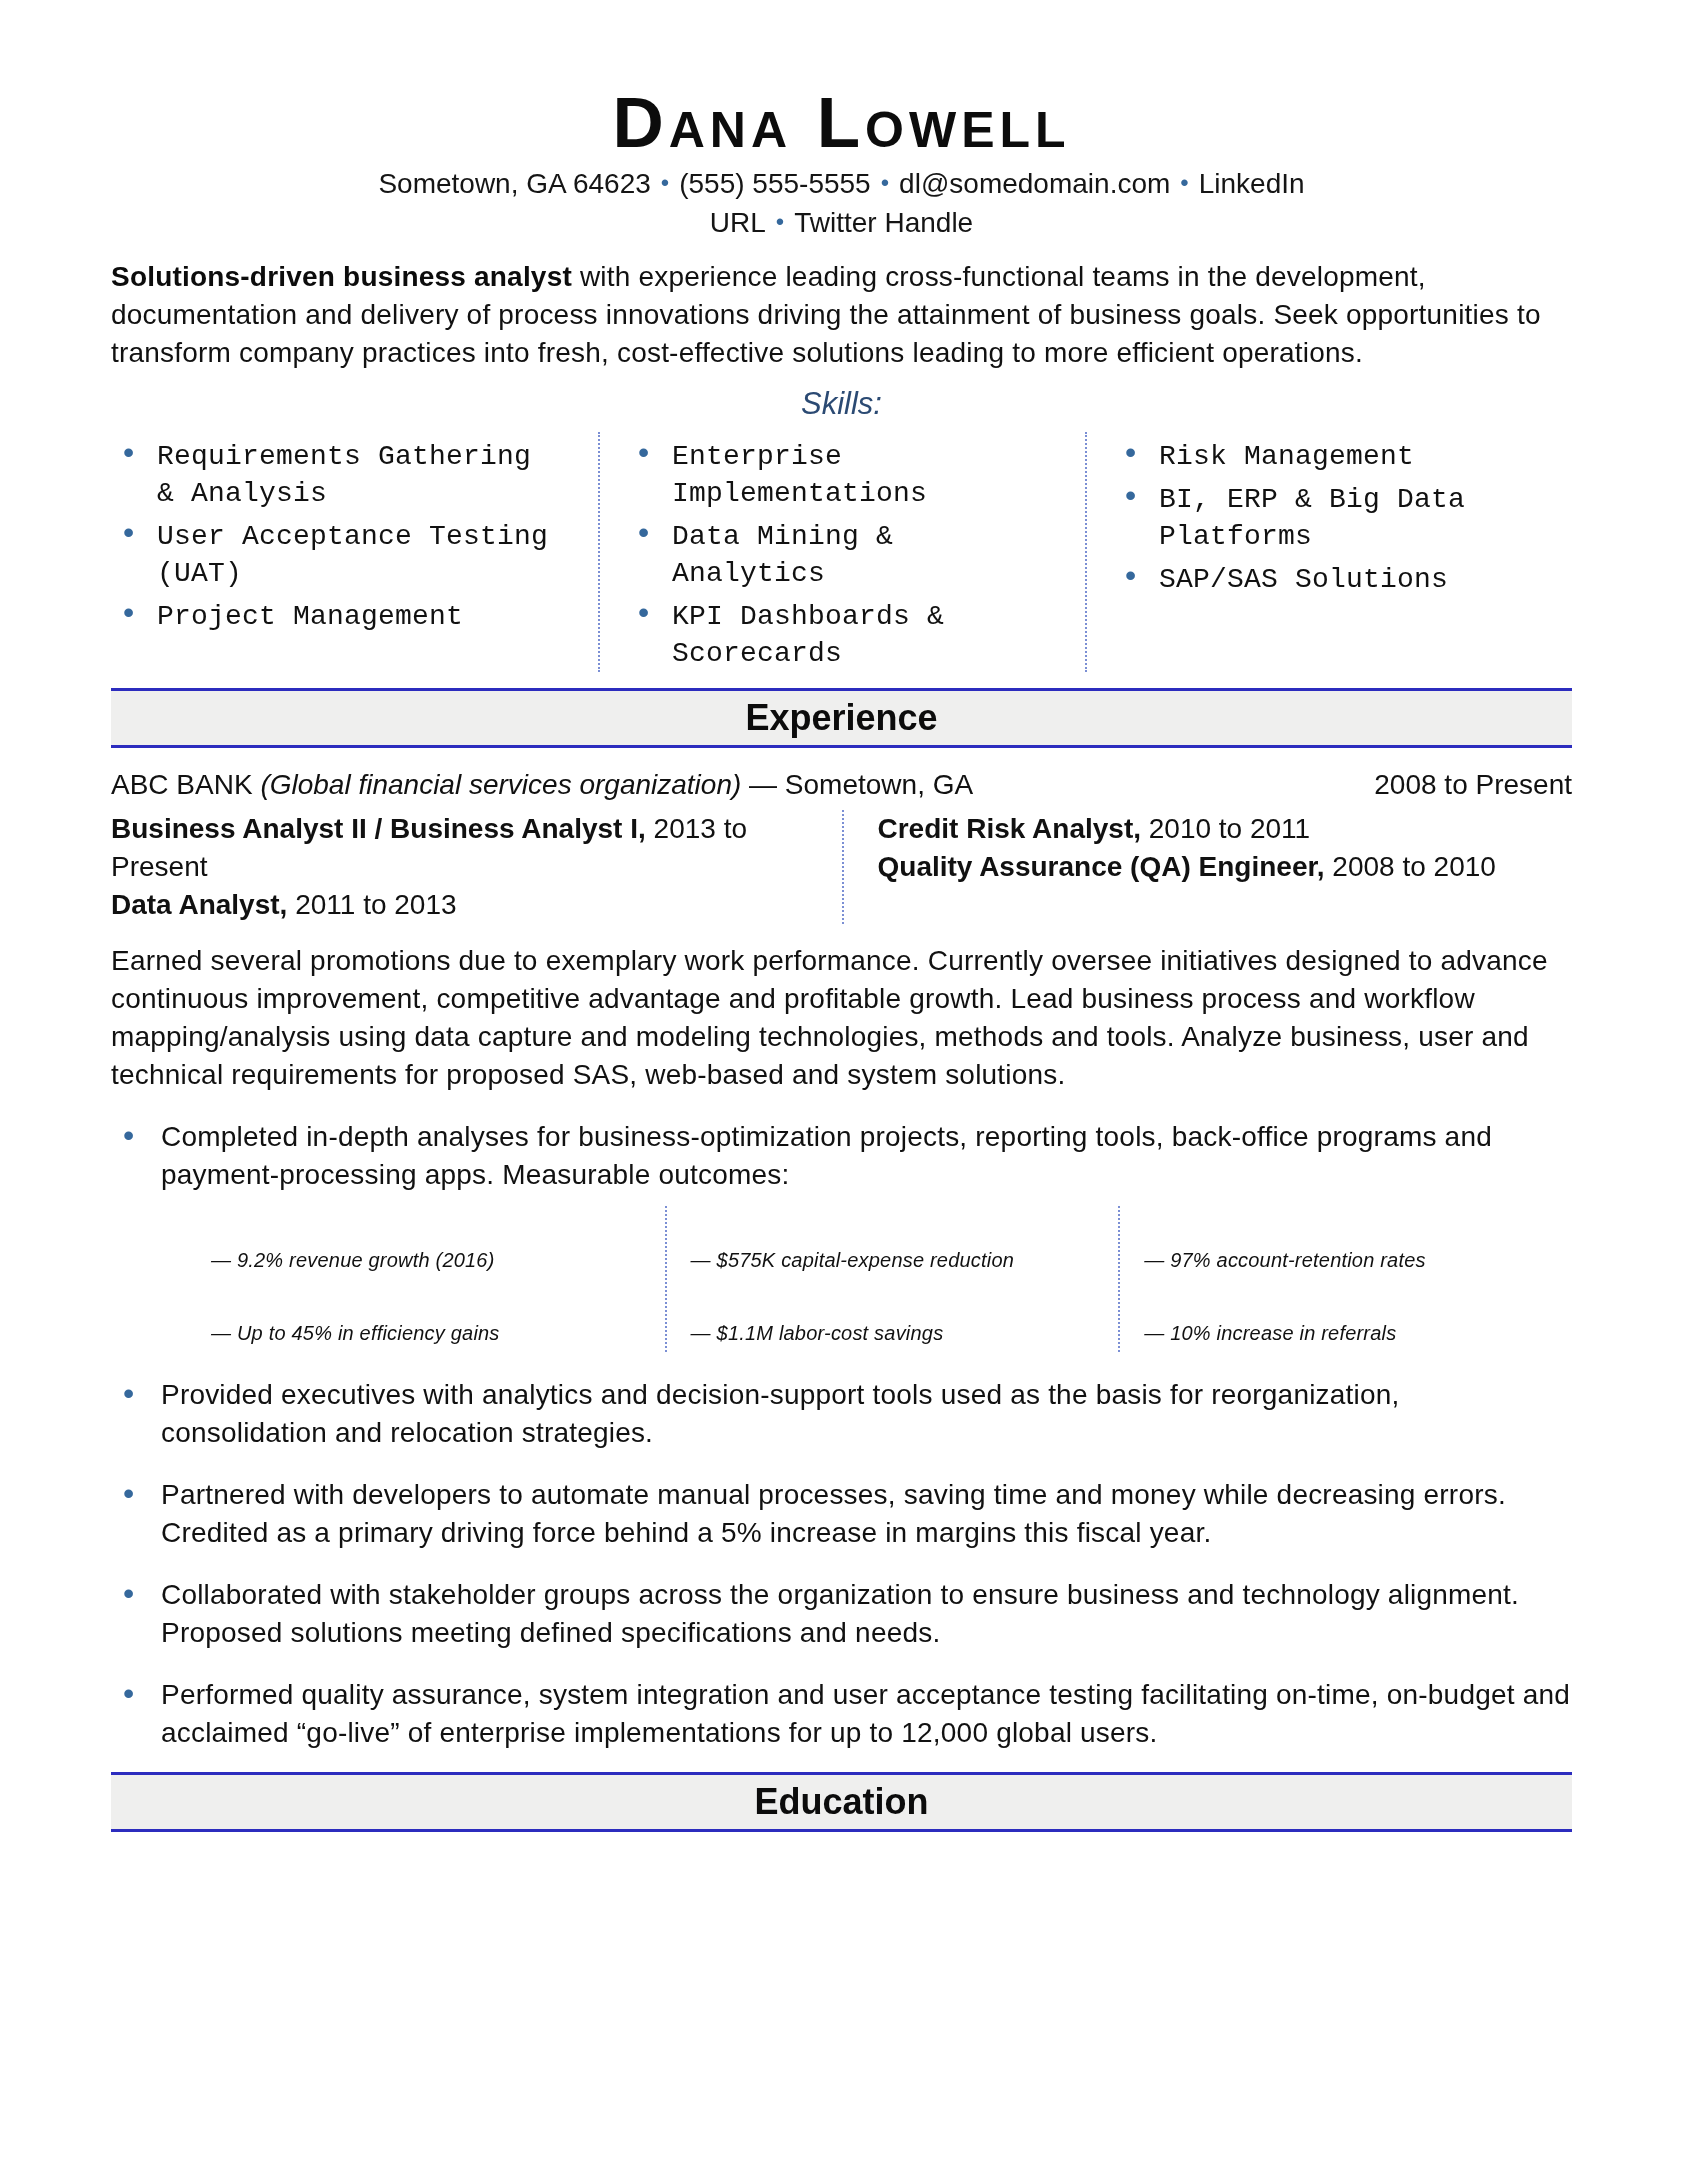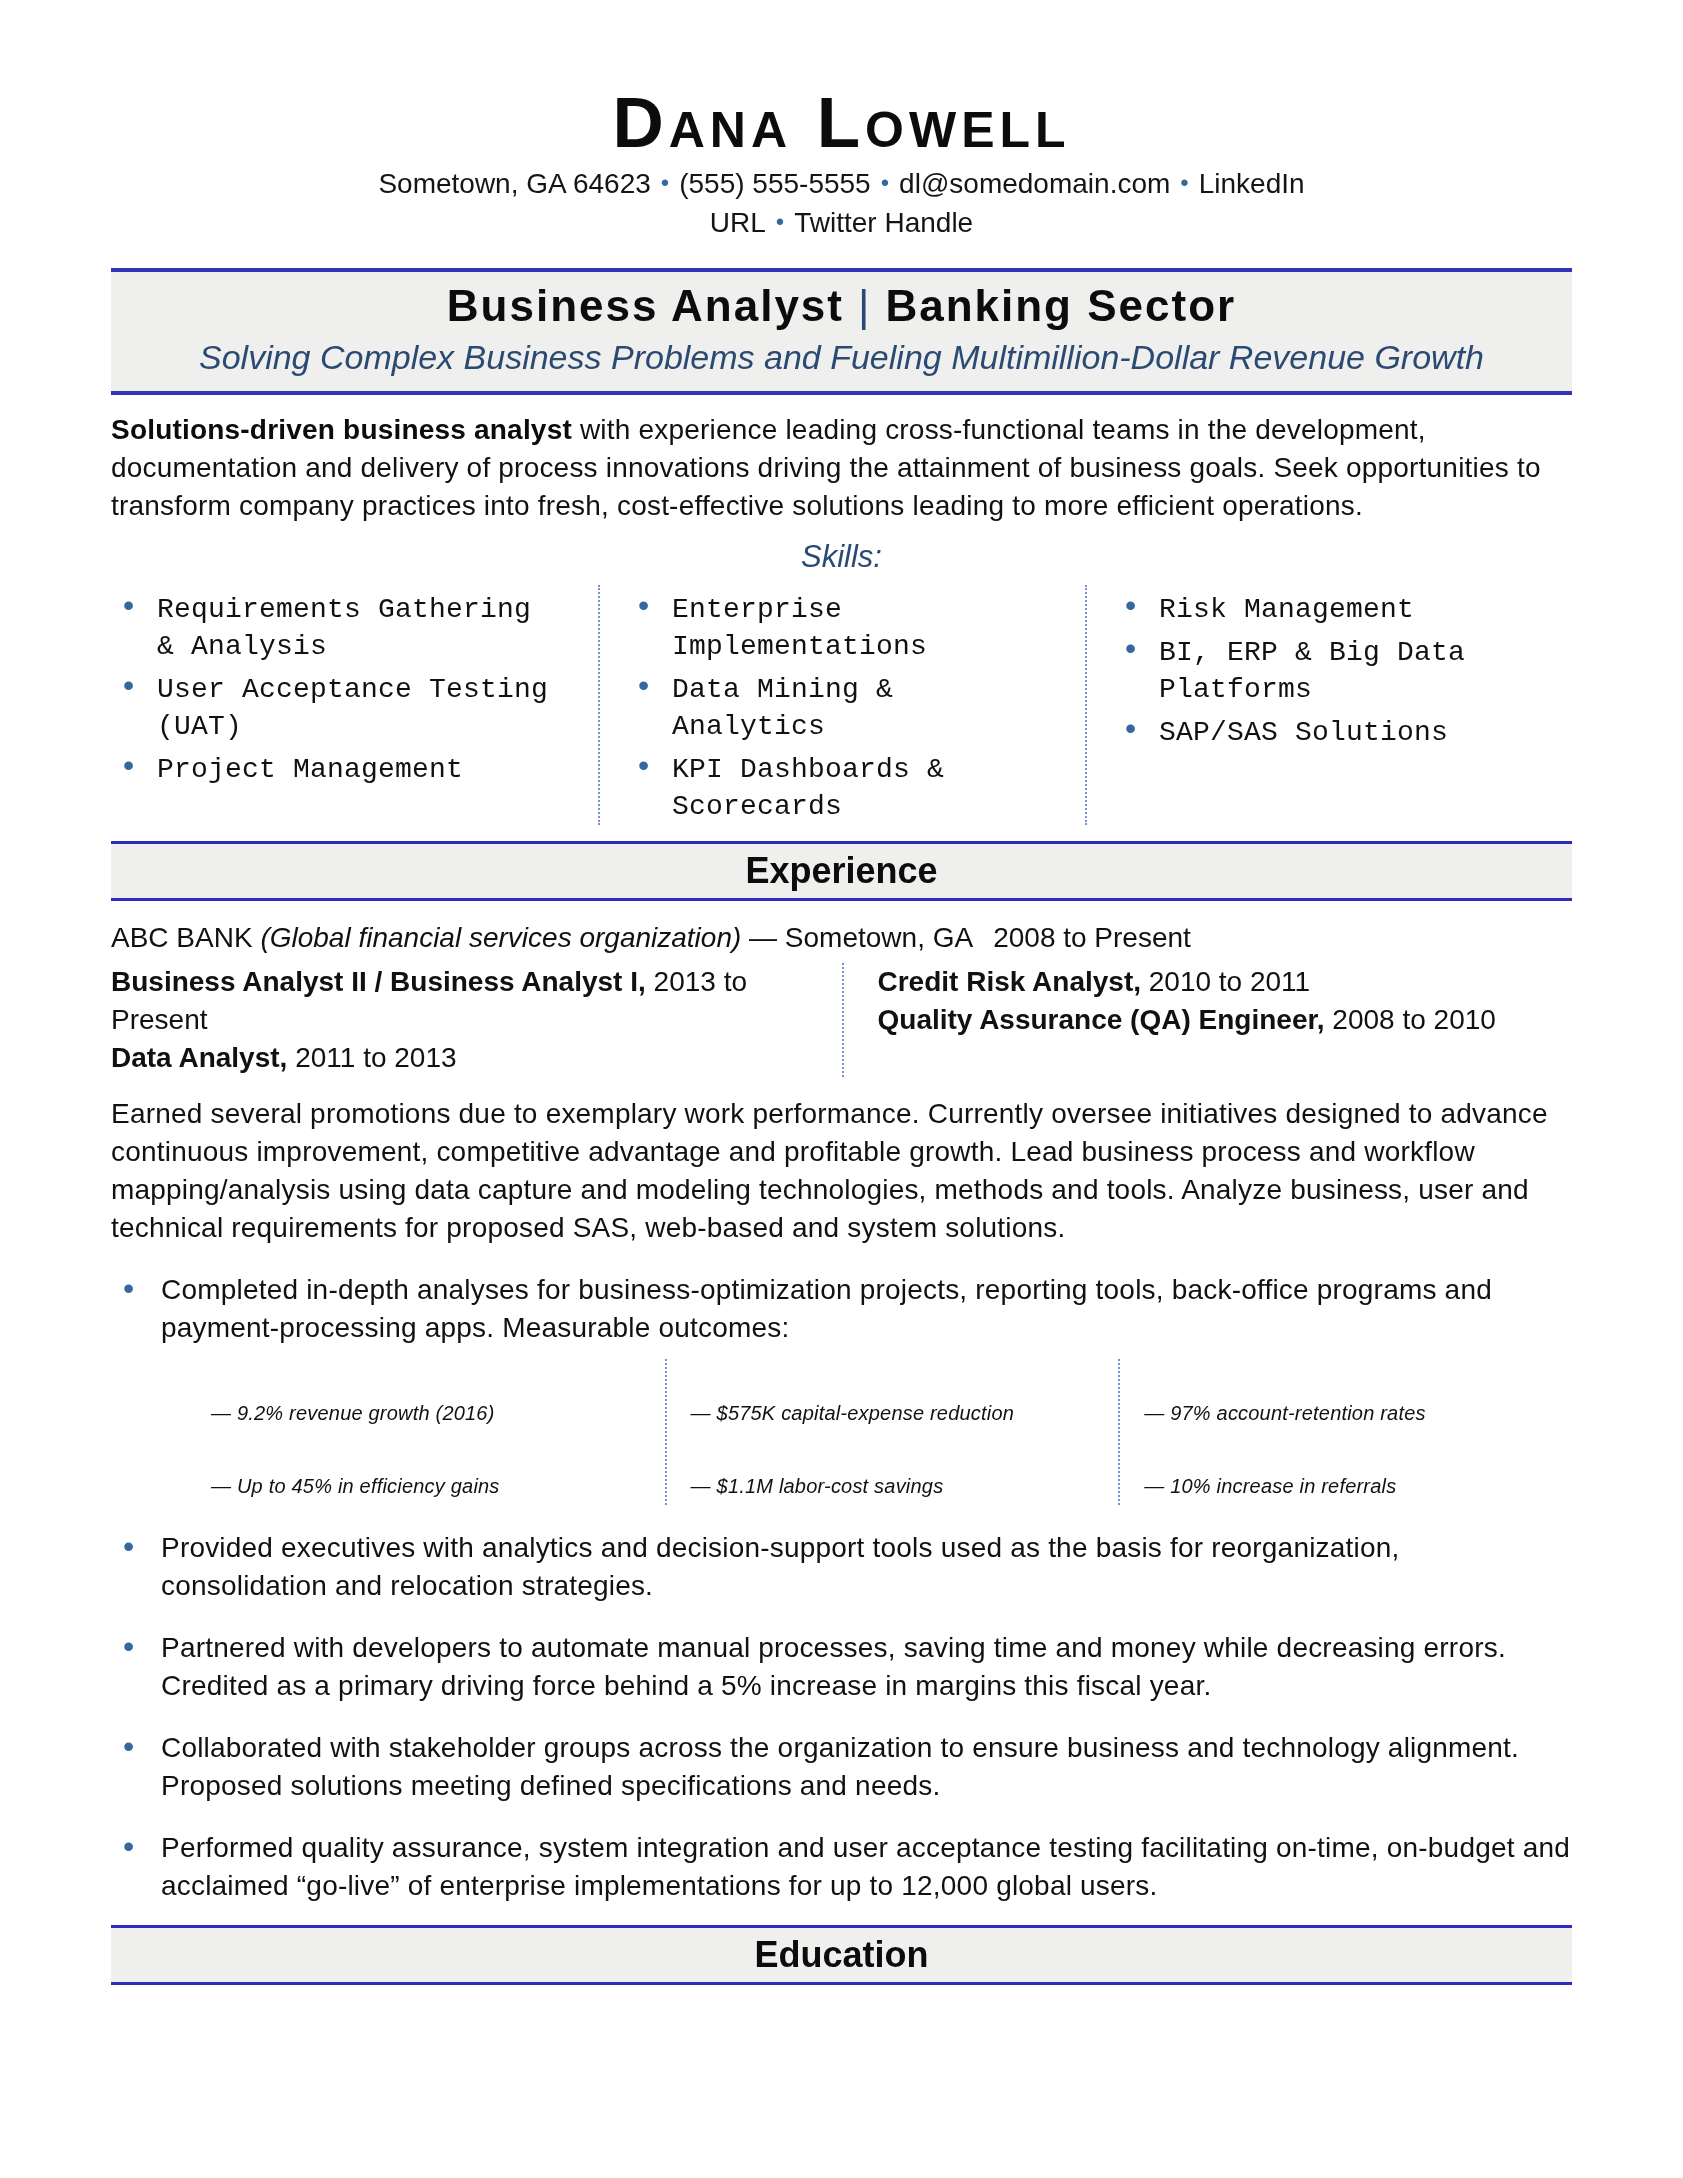--- a/index.html
+++ b/index.html
@@ -58,21 +58,21 @@
 
   
   .section-banner {
     margin-top:16px; background:#efefee;
     border-top:3px solid #2c2cbe; border-bottom:3px solid #2c2cbe;
     text-align:center; padding:6px 16px;
     font-size:36px; font-weight:bold; color:#0c0c0c;
   }
 
   
-  .company-row { display:flex; margin-top:18px; font-size:28px; line-height:38px; }
+  .company-row { display:flex; justify-content:space-between; margin-top:18px; font-size:28px; line-height:38px; }
   .company-left { max-width:871px; }
   .company-left .it { font-style:italic; }
   .company-dates { white-space:nowrap; padding-left:20px; }
 
   .positions-row { display:flex; margin-top:6px; font-size:28px; line-height:38px; }
   .pos-col { box-sizing:border-box; }
   .pos-left { width:50%; padding-right:44px; }
   .pos-right { width:46%; border-left:2px dotted #7b8fd4; padding-left:34px; }
   .pos-title { font-weight:bold; }
 
@@ -94,26 +94,20 @@
 </head>
 <body>
 
 <div class="page">
 
   <div class="name">Dana Lowell</div>
   <div class="contact">
     <span>Sometown, GA 64623</span><span class="dot">•</span><span>(555) 555-5555</span><span class="dot">•</span><span>dl@somedomain.com</span><span class="dot">•</span><span>LinkedIn URL</span><span class="dot">•</span><span>Twitter Handle</span>
   </div>
 
-  <div class="title-banner">
-    <div class="job-title">
-      <span>Business Analyst</span><span class="pipe">|</span><span>Banking Sector</span>
-    </div>
-    <div class="tagline">Solving Complex Business Problems and Fueling Multimillion-Dollar Revenue Growth</div>
-  </div>
 
   <div class="para">
     <b>Solutions-driven business analyst</b><span> with experience leading cross-functional teams in the development, documentation and delivery of process innovations driving the attainment of business goals. Seek opportunities to transform company practices into fresh, cost-effective solutions leading to more efficient operations.</span>
   </div>
 
   <div class="skills-label">Skills:</div>
   <div class="skills-row">
     <div class="skill-col">
       <ul>
         <li>Requirements Gathering &amp; Analysis</li>

